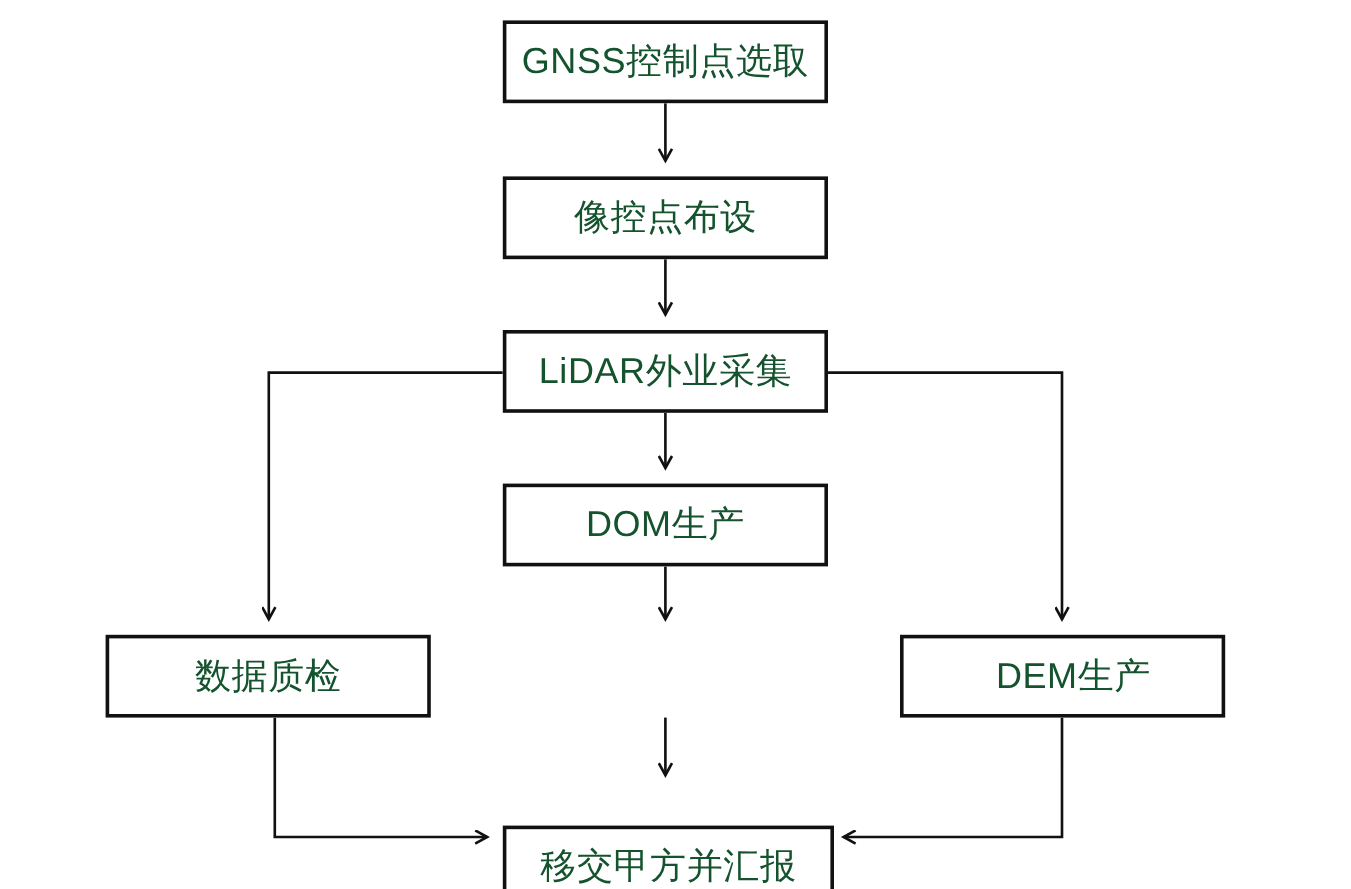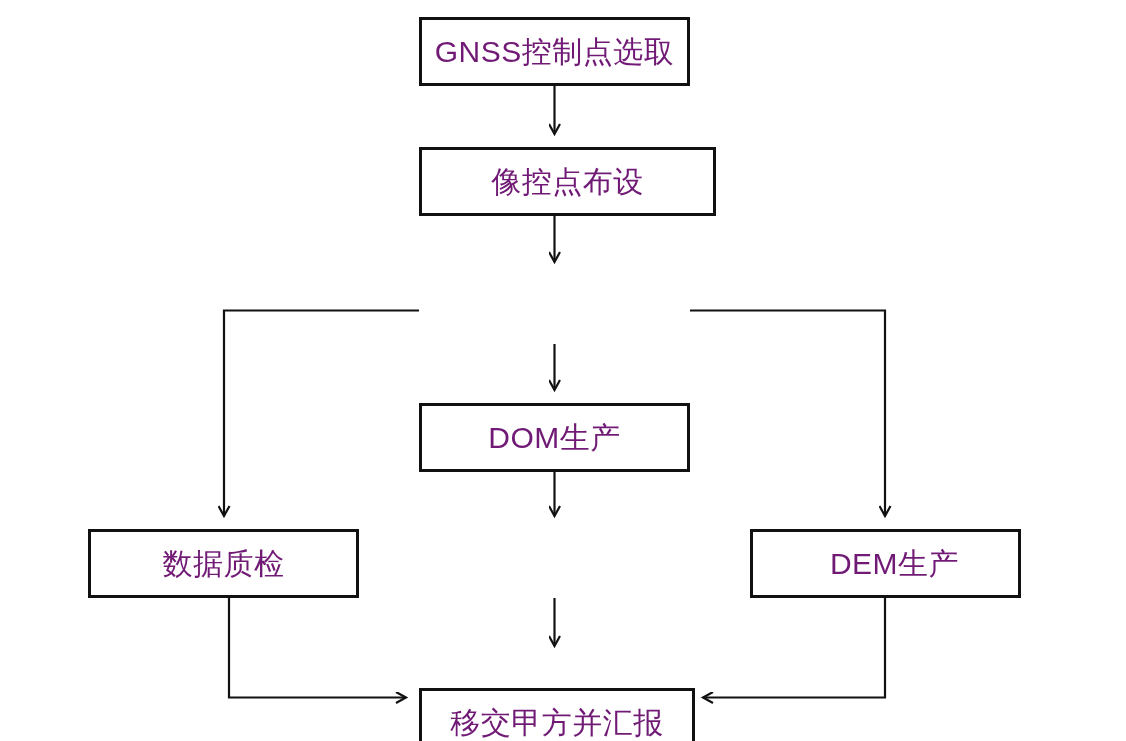--- a/index.html
+++ b/index.html
@@ -28,21 +28,21 @@
     border: 3px solid #111111;
     background: #ffffff;
     display: flex;
     align-items: center;
     justify-content: center;
     z-index: 2;
   }
   .node-label {
     font-size: 30px;
     line-height: 1;
-    color: #701a75;
+    color: #14532d;
     letter-spacing: 0.5px;
     white-space: nowrap;
     font-weight: 400;
   }
 </style>
 </head>
 <body>
 
 <div id="canvas">
 
@@ -78,24 +78,27 @@
       <path d="M229,598 L229,697.5 L406,697.5" marker-end="url(#arrow-right)"></path>
 
       <path d="M885,598 L885,697.5 L703,697.5" marker-end="url(#arrow-left)"></path>
     </g>
   </svg>
 
   <div class="node" style="left:419px; top:17px; width:271px; height:69px;">
     <span class="node-label">GNSS控制点选取</span>
   </div>
 
-  <div class="node" style="left:419px; top:147px; width:297px; height:69px;">
+  <div class="node" style="left:419px; top:147px; width:271px; height:69px;">
     <span class="node-label">像控点布设</span>
   </div>
 
+  <div class="node" style="left:419px; top:275px; width:271px; height:69px;">
+    <span class="node-label">LiDAR外业采集</span>
+  </div>
 
   <div class="node" style="left:419px; top:403px; width:271px; height:69px;">
     <span class="node-label">DOM生产</span>
   </div>
 
   <div class="node" style="left:88px; top:529px; width:271px; height:69px;">
     <span class="node-label">数据质检</span>
   </div>
 
 

